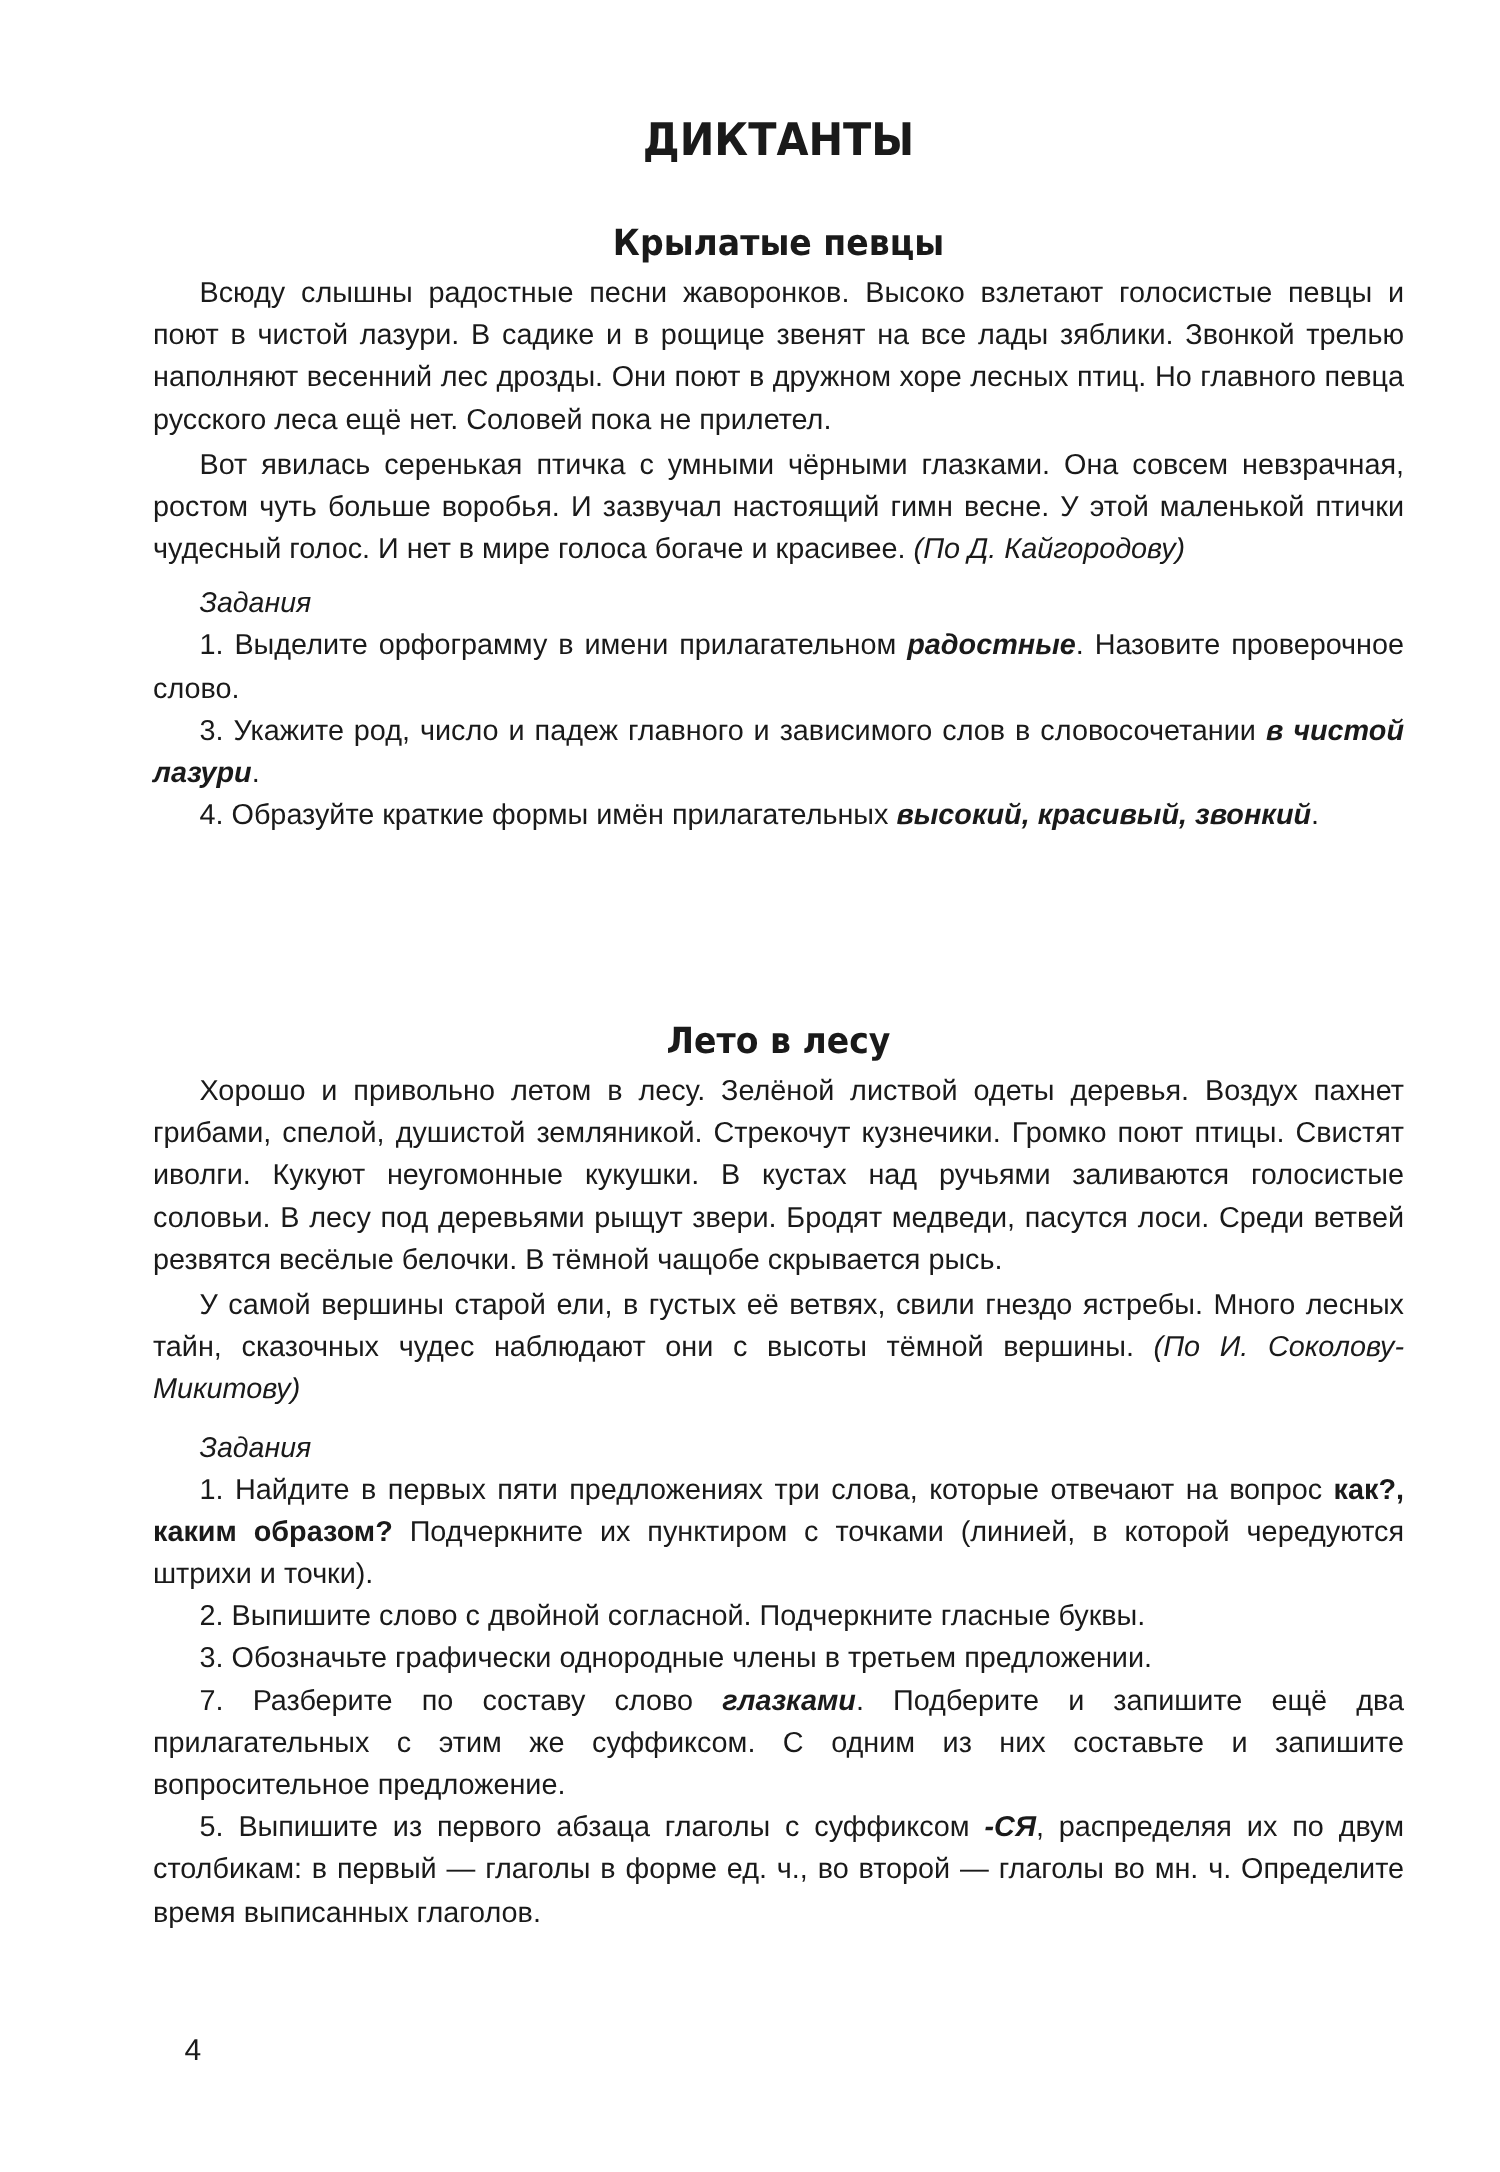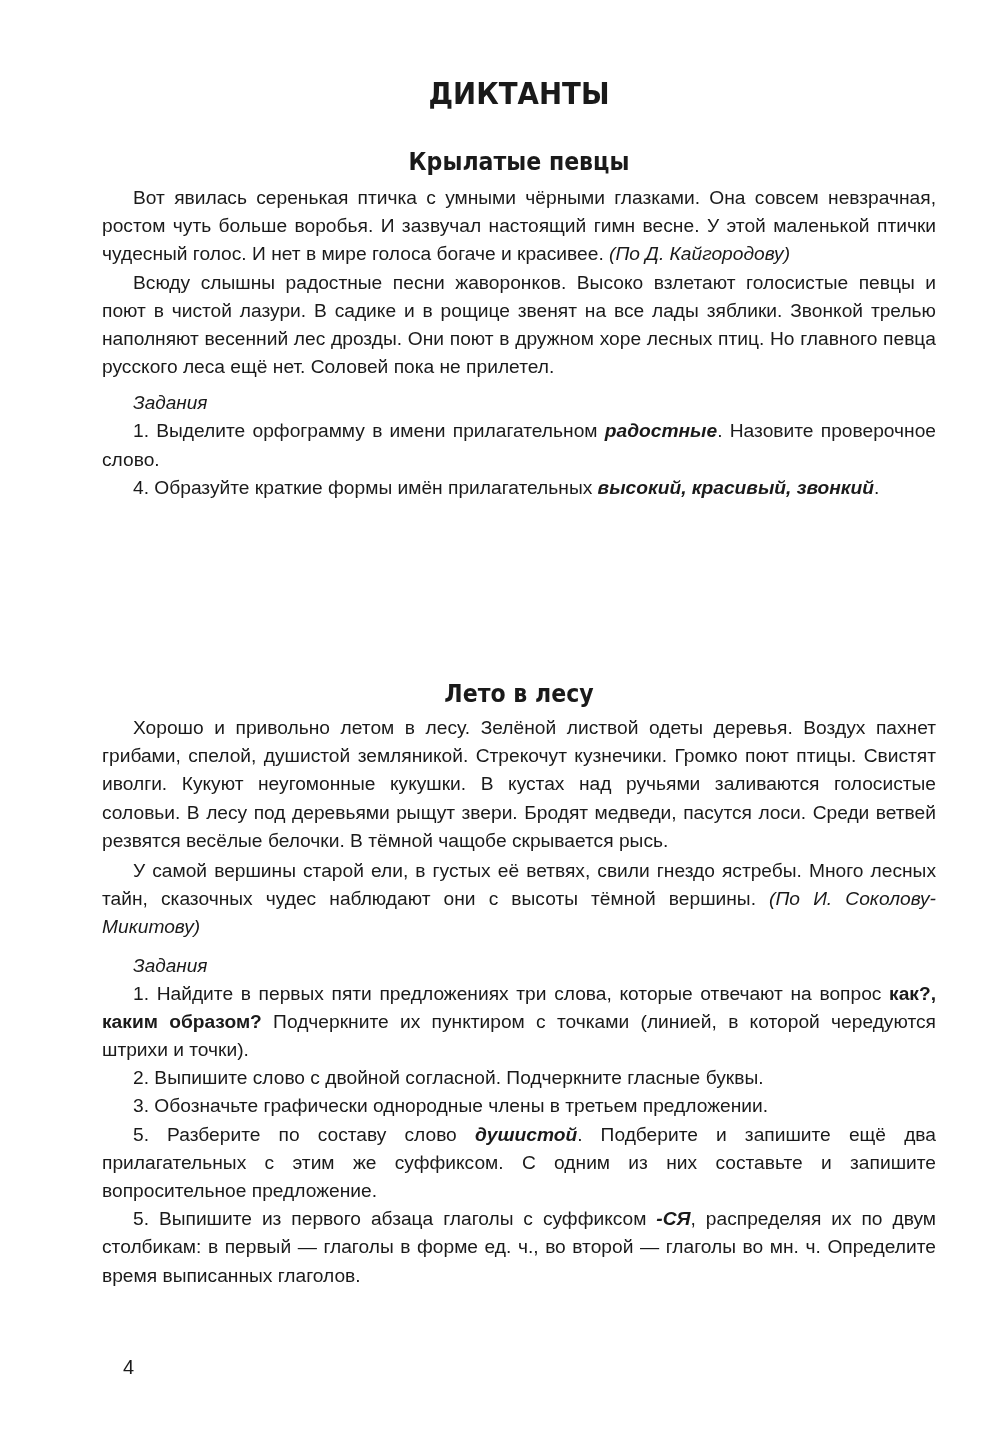--- a/index.html
+++ b/index.html
@@ -35,35 +35,36 @@
   </style>
 </head>
 <body>
 
 <div class="page">
 
   <div class="main-title">ДИКТАНТЫ</div>
 
   <div class="section" style="top:142px;">
     <div class="sec-title">Крылатые певцы</div>
+    <p class="text indent">Всюду слышны радостные песни жаворонков. Высоко взлетают голосистые певцы и поют в чистой лазури. В садике и в рощице звенят на все лады зяблики. Звонкой трелью наполняют весенний лес дрозды. Они поют в дружном хоре лесных птиц. Но главного певца русского леса ещё нет. Соловей пока не прилетел.</p>
     <p class="text indent" style="margin-top:2px;"><span>Вот явилась серенькая птичка с умными чёрными глазками. Она совсем невзрачная, ростом чуть больше воробья. И зазвучал настоящий гимн весне. У этой маленькой птички чудесный голос. И нет в мире голоса богаче и красивее.</span> <span class="it">(По Д. Кайгородову)</span></p>
-    <p class="text indent">Всюду слышны радостные песни жаворонков. Высоко взлетают голосистые певцы и поют в чистой лазури. В садике и в рощице звенят на все лады зяблики. Звонкой трелью наполняют весенний лес дрозды. Они поют в дружном хоре лесных птиц. Но главного певца русского леса ещё нет. Соловей пока не прилетел.</p>
 
     <div class="tasks-heading">Задания</div>
     <p class="text indent"><span>1. Выделите орфограмму в имени прилагательном </span><span class="bi">радостные</span><span>. Назовите проверочное слово.</span></p>
+    <p class="text indent"><span>3. Укажите род, число и падеж главного и зависимого слов в словосочетании </span><span class="bi">в чистой лазури</span><span>.</span></p>
     <p class="text indent"><span>4. Образуйте краткие формы имён прилагательных </span><span class="bi">высокий, красивый, звонкий</span><span>.</span></p>
   </div>
 
   <div class="section" style="top:674px;">
     <div class="sec-title">Лето в лесу</div>
     <p class="text indent">Хорошо и привольно летом в лесу. Зелёной листвой одеты деревья. Воздух пахнет грибами, спелой, душистой земляникой. Стрекочут кузнечики. Громко поют птицы. Свистят иволги. Кукуют неугомонные кукушки. В кустах над ручьями заливаются голосистые соловьи. В лесу под деревьями рыщут звери. Бродят медведи, пасутся лоси. Среди ветвей резвятся весёлые белочки. В тёмной чащобе скрывается рысь.</p>
     <p class="text indent" style="margin-top:2px;"><span>У самой вершины старой ели, в густых её ветвях, свили гнездо ястребы. Много лесных тайн, сказочных чудес наблюдают они с высоты тёмной вершины.</span> <span class="it">(По И. Соколову-Микитову)</span></p>
 
     <div class="tasks-heading" style="margin-top:10px;">Задания</div>
     <p class="text indent"><span>1. Найдите в первых пяти предложениях три слова, которые отвечают на вопрос </span><span class="b">как?, каким образом?</span><span> Подчеркните их пунктиром с точками (линией, в которой чередуются штрихи и точки).</span></p>
     <p class="text indent"><span>2. Выпишите слово с двойной согласной. Подчеркните гласные буквы.</span></p>
     <p class="text indent"><span>3. Обозначьте графически однородные члены в третьем предложении.</span></p>
-    <p class="text indent"><span>5. Разберите по составу слово </span><span class="bi">душистой</span><span>. Подберите и запишите ещё два прилагательных с этим же суффиксом. С одним из них составьте и запишите вопросительное предложение.</span></p>
+    <p class="text indent"><span>7. Разберите по составу слово </span><span class="bi">глазками</span><span>. Подберите и запишите ещё два прилагательных с этим же суффиксом. С одним из них составьте и запишите вопросительное предложение.</span></p>
     <p class="text indent"><span>5. Выпишите из первого абзаца глаголы с суффиксом </span><span class="bi">-СЯ</span><span>, распределяя их по двум столбикам: в первый — глаголы в форме ед. ч., во второй — глаголы во мн. ч. Определите время выписанных глаголов.</span></p>
   </div>
 </div>
 
 <div class="page-number">4</div>
 
 </body></html>

